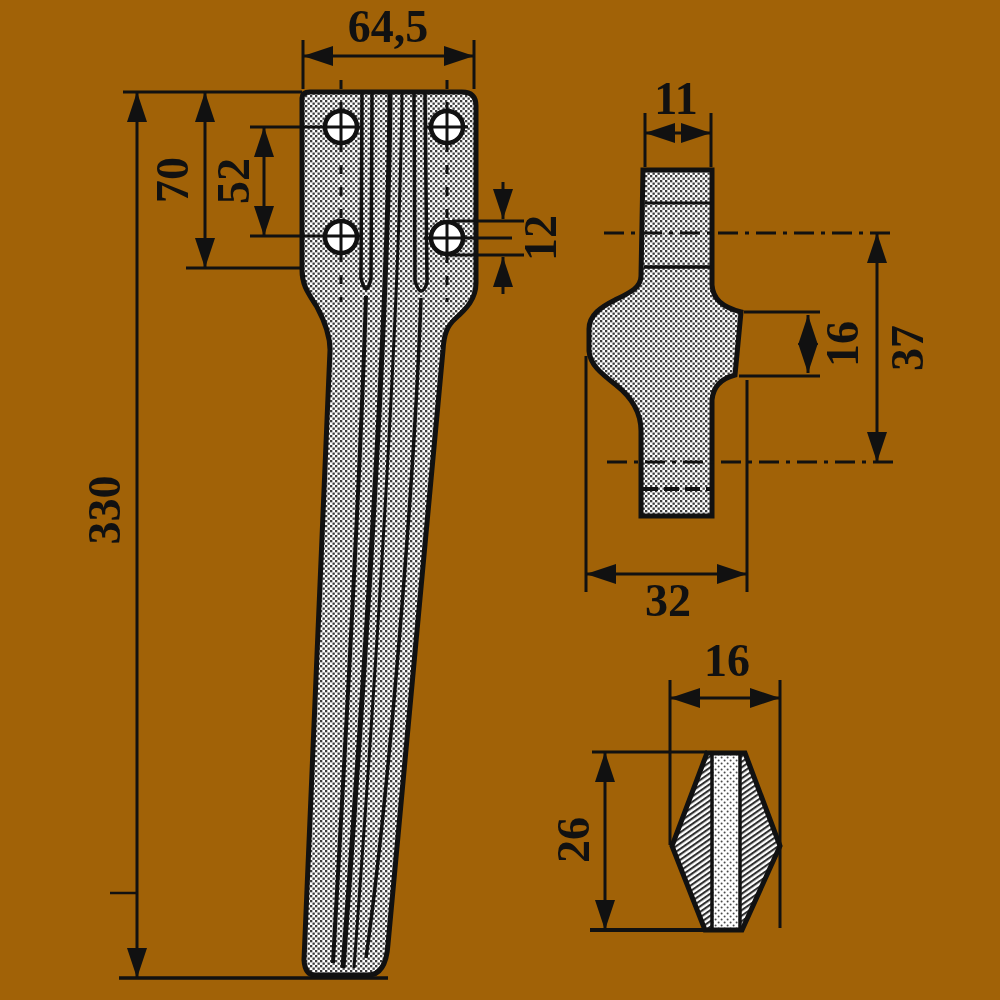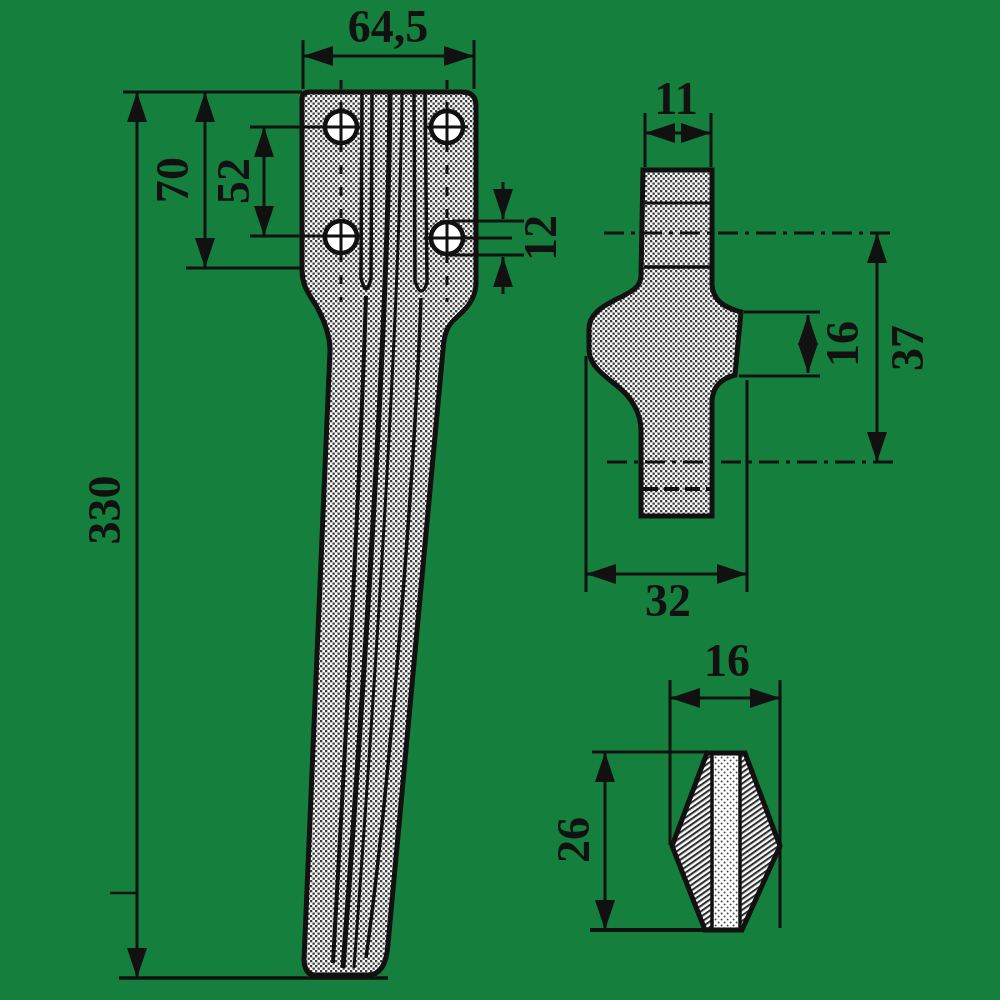--- a/index.html
+++ b/index.html
@@ -1,16 +1,16 @@
 <!DOCTYPE html>
 <html><head>
 <meta charset="utf-8">
 <style>
   html,body{margin:0;padding:0;background:#ffffff;}
-  .canvas{width:1000px;height:1000px;background:#15803d;position:relative;overflow:hidden;}
+  .canvas{width:1000px;height:1000px;background:#a16207;position:relative;overflow:hidden;}
   svg{display:block;}
   .dim{font-family:"Liberation Serif","DejaVu Serif",serif;font-size:46px;font-weight:700;fill:#111111;}
   .ink{stroke:#111111;fill:none;}
 </style>
 </head>
 <body>
 
 <div class="canvas">
 <svg width="1000" height="1000" viewBox="0 0 1000 1000">
   <defs>

